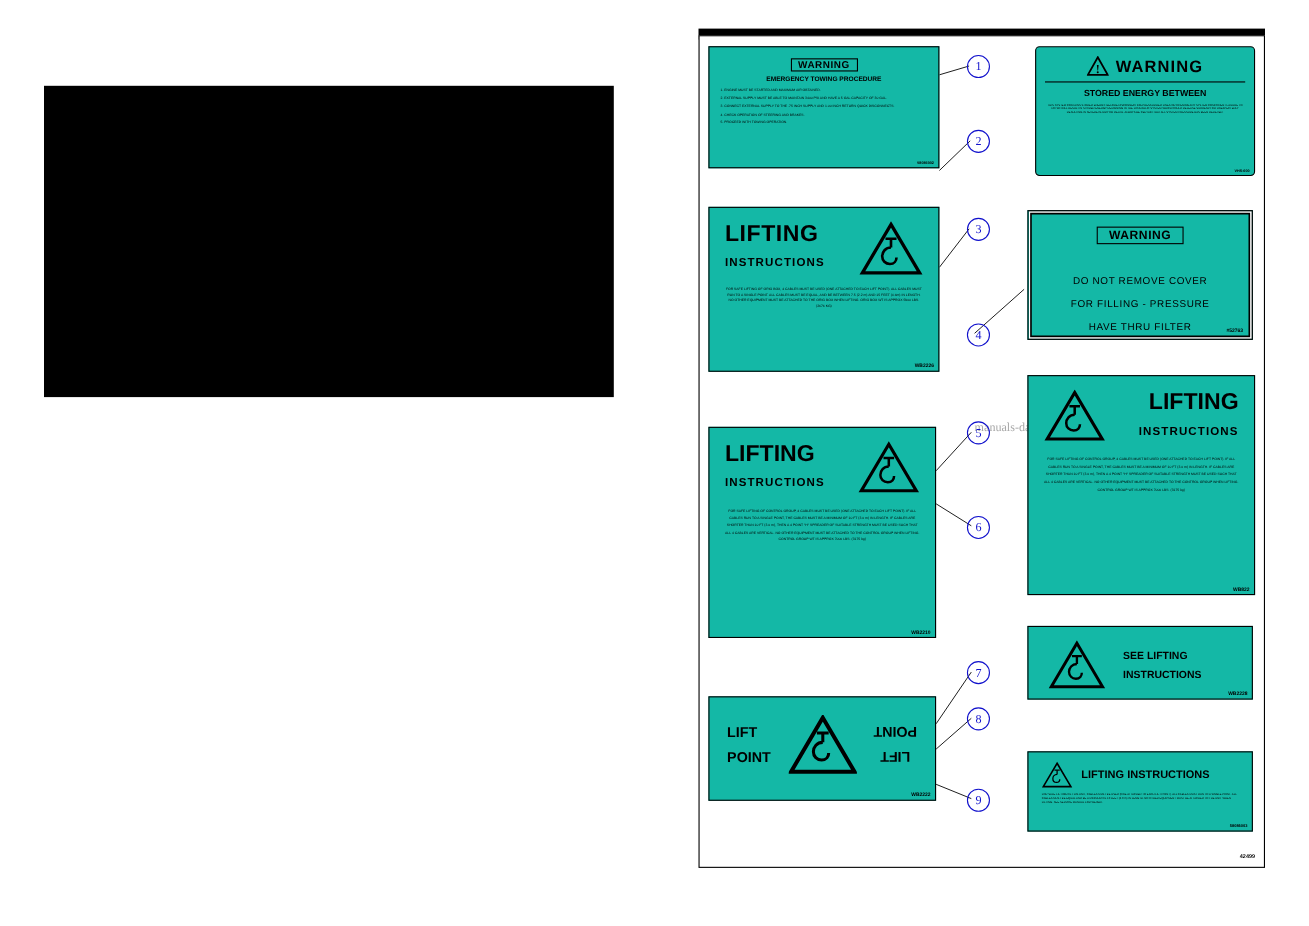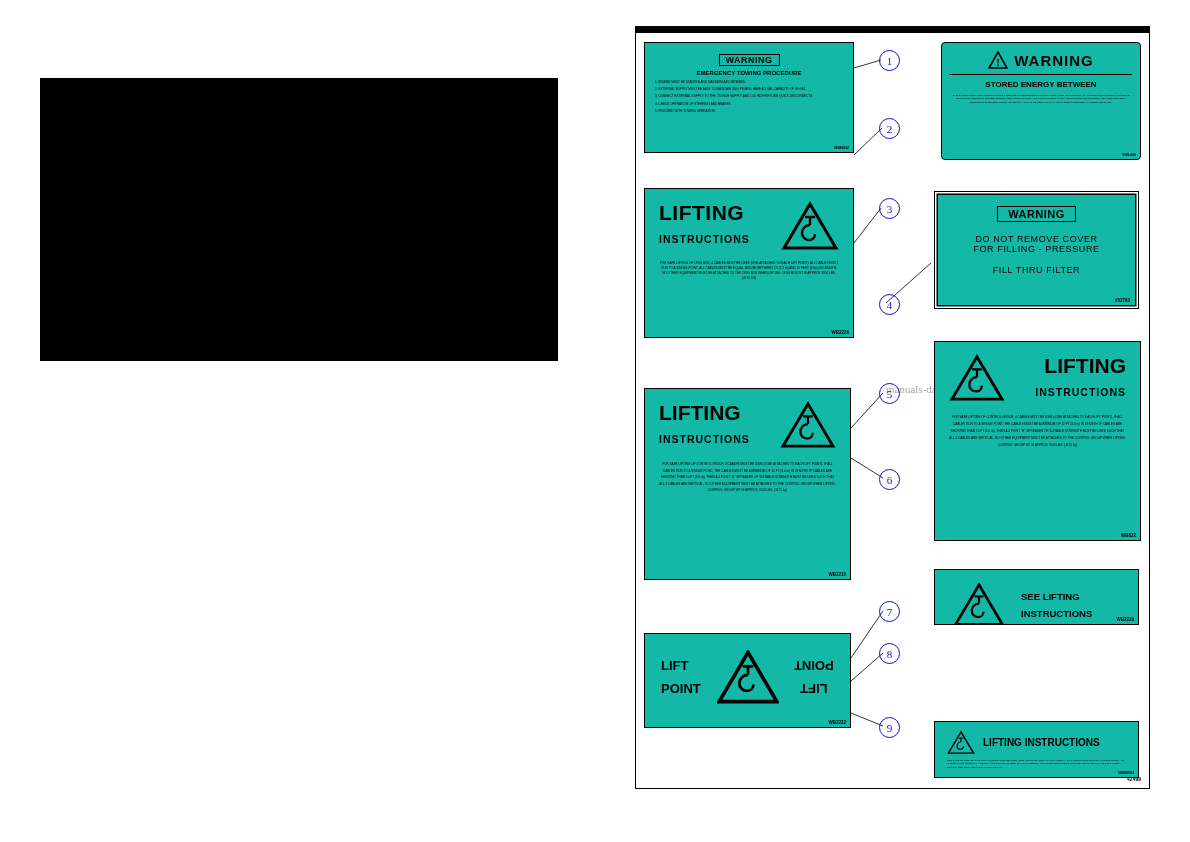--- a/index.html
+++ b/index.html
@@ -208,23 +208,23 @@
         </span>
       </div>
       <div class="tiny center" style="padding:10px 14px 0 14px; line-height:5px;">FOR SAFE LIFTING OF ORIG BOX, 4 CABLES MUST BE USED (ONE ATTACHED TO EACH LIFT POINT). ALL CABLES MUST RUN TO A SINGLE POINT. ALL CABLES MUST BE EQUAL, AND BE BETWEEN 7.5 (2.2 m) AND 15 FEET (4.6m) IN LENGTH.  NO OTHER EQUIPMENT MUST BE ATTACHED TO THE ORIG BOX WHEN LIFTING. ORIG BOX WT IS APPROX 5900 LBS. (2676 KG)</div>
       <div class="smallcode" style="font-size:4.5px;">WB2226</div>
     </div>
 
     <div class="label-box double" style="left:298px; top:158px; width:205px; height:118px;">
       <div class="center" style="margin-top:12px;">
         <span class="hdr-warn" style="font-size:11px; padding:1px 10px;">WARNING</span>
       </div>
-      <div class="center" style="font-size:9px; margin-top:12px; letter-spacing:0.6px;">DO NOT REMOVE COVER</div>
-      <div class="center" style="font-size:9px; margin-top:0; letter-spacing:0.6px;">FOR FILLING - PRESSURE</div>
-      <div class="center" style="font-size:9px; margin-top:11px; letter-spacing:0.6px;">FILL THRU FILTER</div>
+      <div class="center" style="font-size:9px; margin-top:28px; letter-spacing:0.6px;">DO NOT REMOVE COVER</div>
+      <div class="center" style="font-size:9px; margin-top:11px; letter-spacing:0.6px;">FOR FILLING - PRESSURE</div>
+      <div class="center" style="font-size:9px; margin-top:11px; letter-spacing:0.6px;">HAVE THRU FILTER</div>
       <div class="smallcode" style="right:8px; bottom:5px; font-size:4.5px;">#52763</div>
     </div>
 
     <div class="label-box" style="left:8px; top:355px; width:207px; height:192px;">
       <div style="display:flex; align-items:flex-start; justify-content:space-between; padding:12px 14px 0 14px;">
         <div>
           <div style="font-size:21px; font-weight:bold;">LIFTING</div>
           <div style="font-size:10.5px; font-weight:bold; letter-spacing:1px; margin-top:8px;">INSTRUCTIONS</div>
         </div>
         <span class="tri">
@@ -250,21 +250,21 @@
         </span>
         <div style="text-align:right;">
           <div style="font-size:21px; font-weight:bold;">LIFTING</div>
           <div style="font-size:10.5px; font-weight:bold; letter-spacing:1px; margin-top:8px;">INSTRUCTIONS</div>
         </div>
       </div>
       <div class="tiny center" style="padding:12px 14px 0 14px; line-height:7px;">FOR SAFE LIFTING OF CONTROL GROUP, 4 CABLES MUST BE USED (ONE ATTACHED TO EACH LIFT POINT). IF ALL CABLES RUN TO A SINGLE POINT, THE CABLES MUST BE A MINIMUM OF 10 FT (3.0 m) IN LENGTH. IF CABLES ARE SHORTER THAN 10 FT (3.0 m), THEN A 4 POINT "H" SPREADER OF SUITABLE STRENGTH MUST BE USED SUCH THAT ALL 4 CABLES ARE VERTICAL.  NO OTHER EQUIPMENT MUST BE ATTACHED TO THE CONTROL GROUP WHEN LIFTING. CONTROL GROUP WT IS APPROX 7000 LBS. (3175 kg)</div>
       <div class="smallcode" style="font-size:4.5px;">WB822</div>
     </div>
 
-    <div class="label-box" style="left:298px; top:536px; width:205px; height:56px;">
+    <div class="label-box" style="left:298px; top:536px; width:205px; height:67px;">
       <div style="display:flex; align-items:center; gap:16px; padding:12px 14px 0 18px;">
         <span class="tri">
           <svg width="52" height="45" viewBox="0 0 58 50">
             <polygon points="29,3 55,47 3,47" fill="none" stroke="#000" stroke-width="3"></polygon>
             <path d="M29 16 v8 M29 24 c-5 0 -8 4 -8 8 c0 4 3 7 7 7 c4 0 6 -3 6 -6" fill="none" stroke="#000" stroke-width="2.4"></path>
             <path d="M24 16 h10" stroke="#000" stroke-width="2.4"></path>
           </svg>
         </span>
         <div>
           <div style="font-size:9.5px; font-weight:bold;">SEE LIFTING</div>
@@ -288,21 +288,21 @@
           </svg>
         </span>
         <div style="transform:rotate(180deg); text-align:center;">
           <div style="font-size:13px; font-weight:bold;">LIFT</div>
           <div style="font-size:13px; font-weight:bold; margin-top:8px;">POINT</div>
         </div>
       </div>
       <div class="smallcode" style="font-size:4.5px;">WB2222</div>
     </div>
 
-    <div class="label-box" style="left:298px; top:688px; width:205px; height:57px;">
+    <div class="label-box" style="left:298px; top:650px; width:205px; height:73px;">
       <div style="display:flex; align-items:center; gap:8px; padding:8px 10px 0 12px;">
         <span class="tri">
           <svg width="28" height="25" viewBox="0 0 58 50">
             <polygon points="29,3 55,47 3,47" fill="none" stroke="#000" stroke-width="3"></polygon>
             <path d="M29 16 v8 M29 24 c-5 0 -8 4 -8 8 c0 4 3 7 7 7 c4 0 6 -3 6 -6" fill="none" stroke="#000" stroke-width="2.4"></path>
             <path d="M24 16 h10" stroke="#000" stroke-width="2.4"></path>
           </svg>
         </span>
         <div style="font-size:10px; font-weight:bold;">LIFTING INSTRUCTIONS</div>
       </div>

